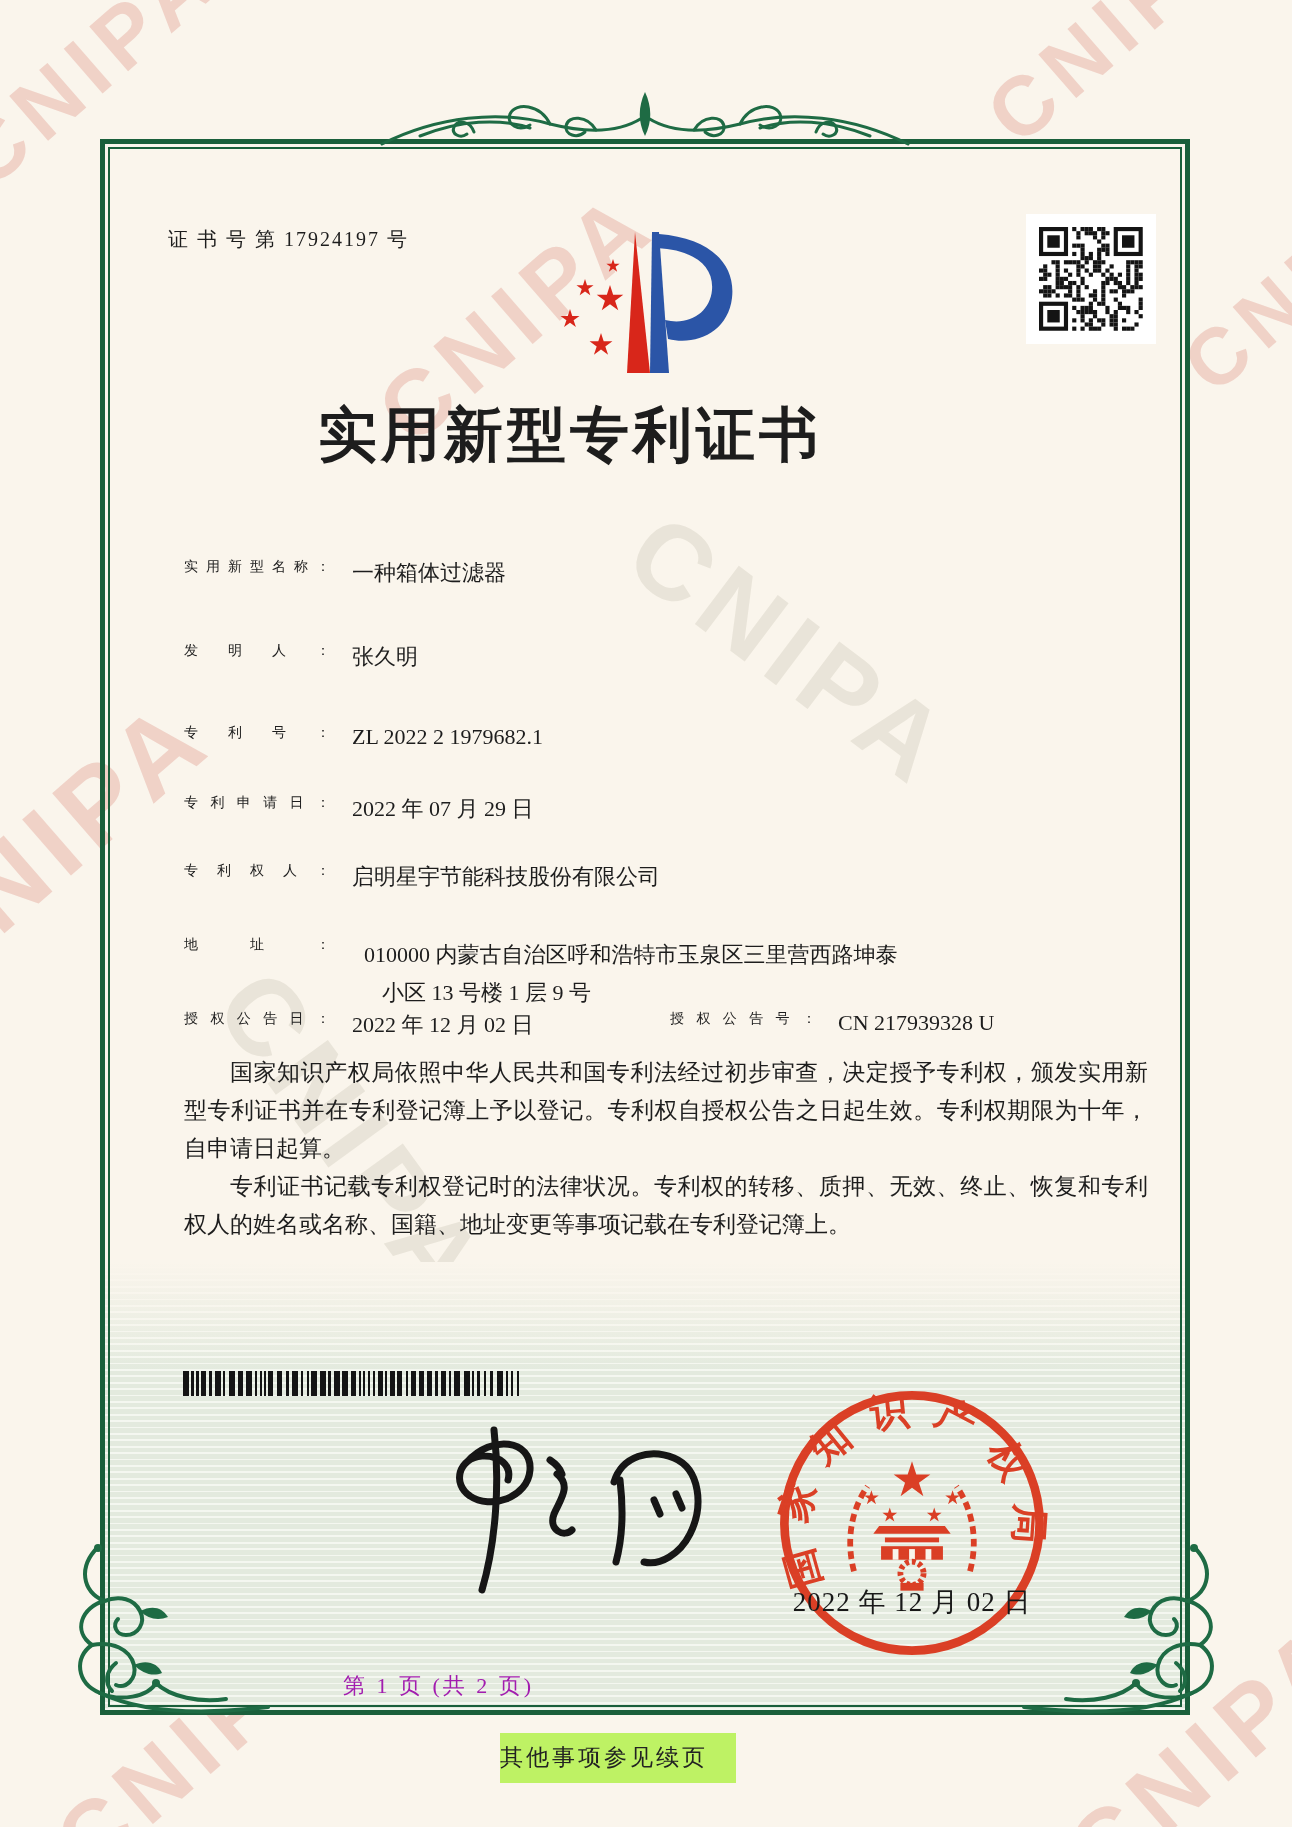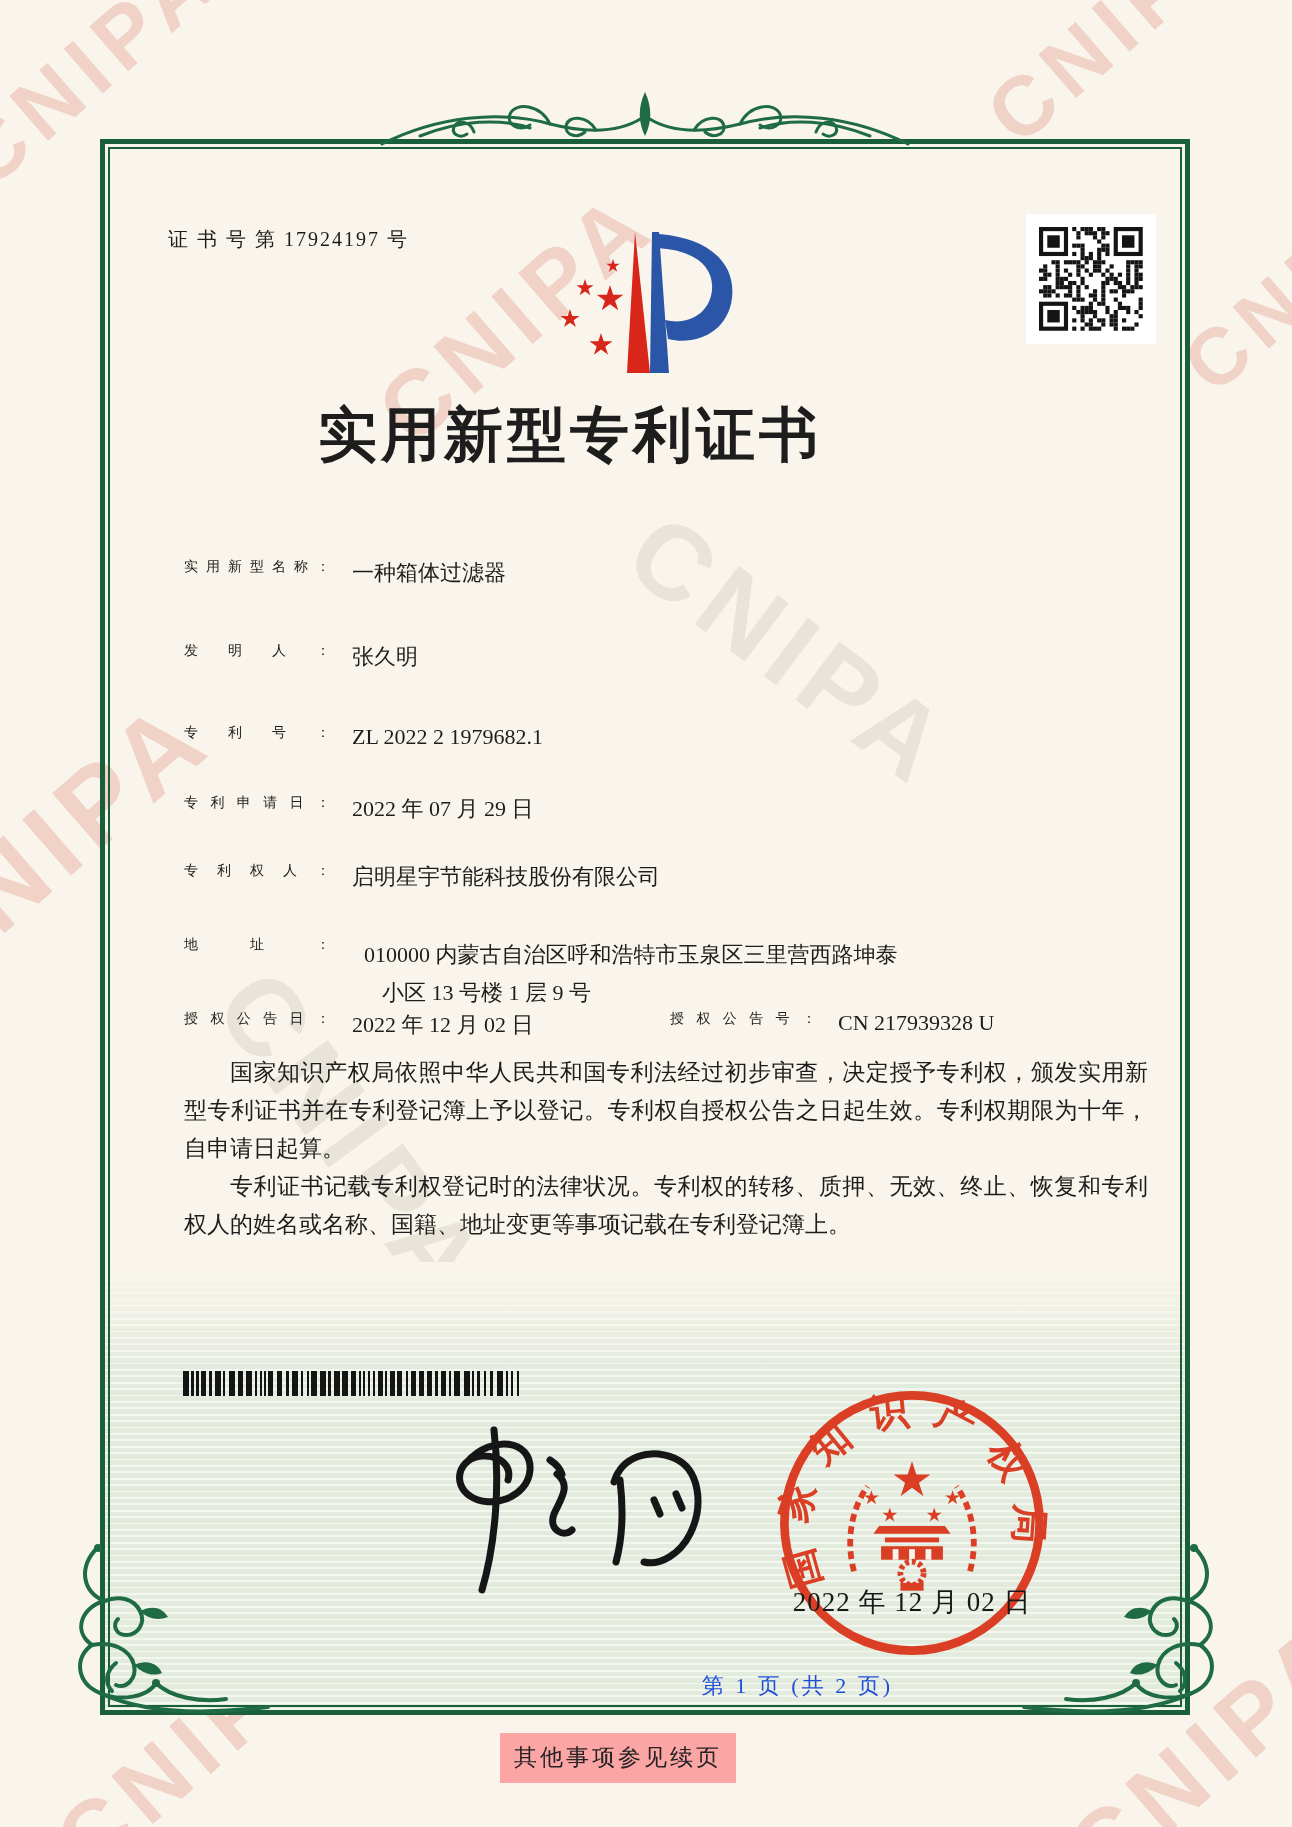--- a/index.html
+++ b/index.html
@@ -70,26 +70,26 @@
   
   .officials{left:187px;top:1486px;position:absolute;
     font-family:"Liberation Sans","DejaVu Sans",sans-serif;
     font-size:28px;font-weight:600;letter-spacing:10px;color:#222;}
   .officials .name{display:block;margin-top:22px;}
   .seal-date{
     left:762px;top:1584px;width:300px;position:absolute;text-align:center;
     font-size:27px;color:#181818;letter-spacing:1px;white-space:nowrap;
   }
   .page-info{
-    left:343px;top:1671px;width:550px;position:absolute;text-align:right;
-    font-size:22px;letter-spacing:3px;color:#1d4ed8;
+    left:343px;top:1671px;width:550px;position:absolute;text-align:left;
+    font-size:22px;letter-spacing:3px;color:#a21caf;
   }
   .note-band{
     left:500px;top:1733px;width:236px;height:50px;position:absolute;
-    background:#fca5a5;text-align:center;line-height:50px;
+    background:#bef264;text-align:left;line-height:50px;
     font-size:23px;letter-spacing:3px;color:#222;white-space:nowrap;
   }
   svg{position:absolute;overflow:visible;}
   .orn-top{left:378px;top:88px;}
   .orn-bl{left:58px;top:1545px;}
   .orn-br{left:1019px;top:1545px;transform:scaleX(-1);}
   .logo{left:548px;top:222px;}
   .qr{left:1026px;top:214px;}
   .barcode{left:183px;top:1371px;}
   .sig{left:382px;top:1422px;}

